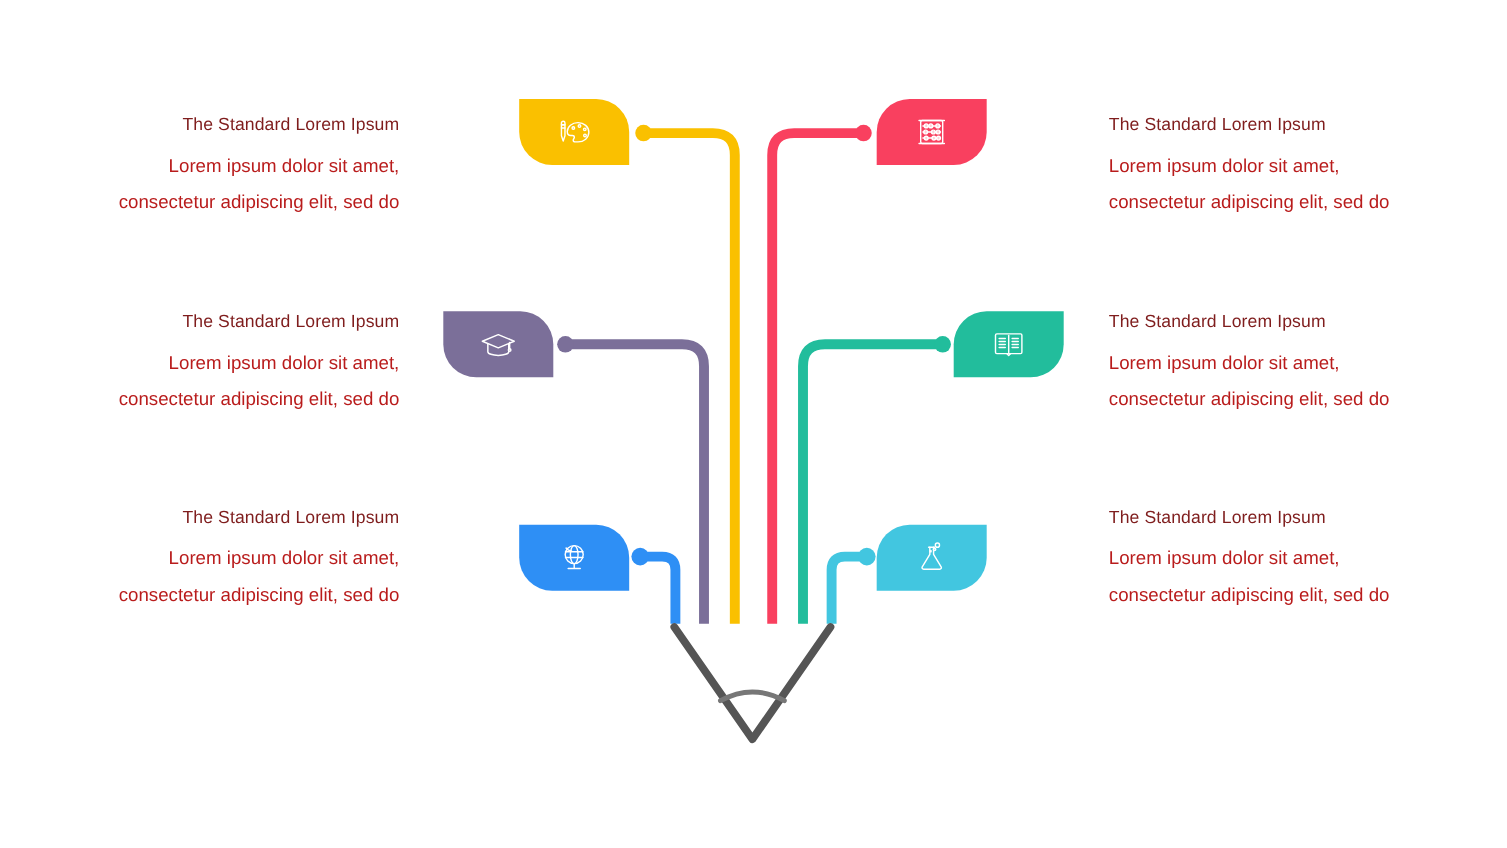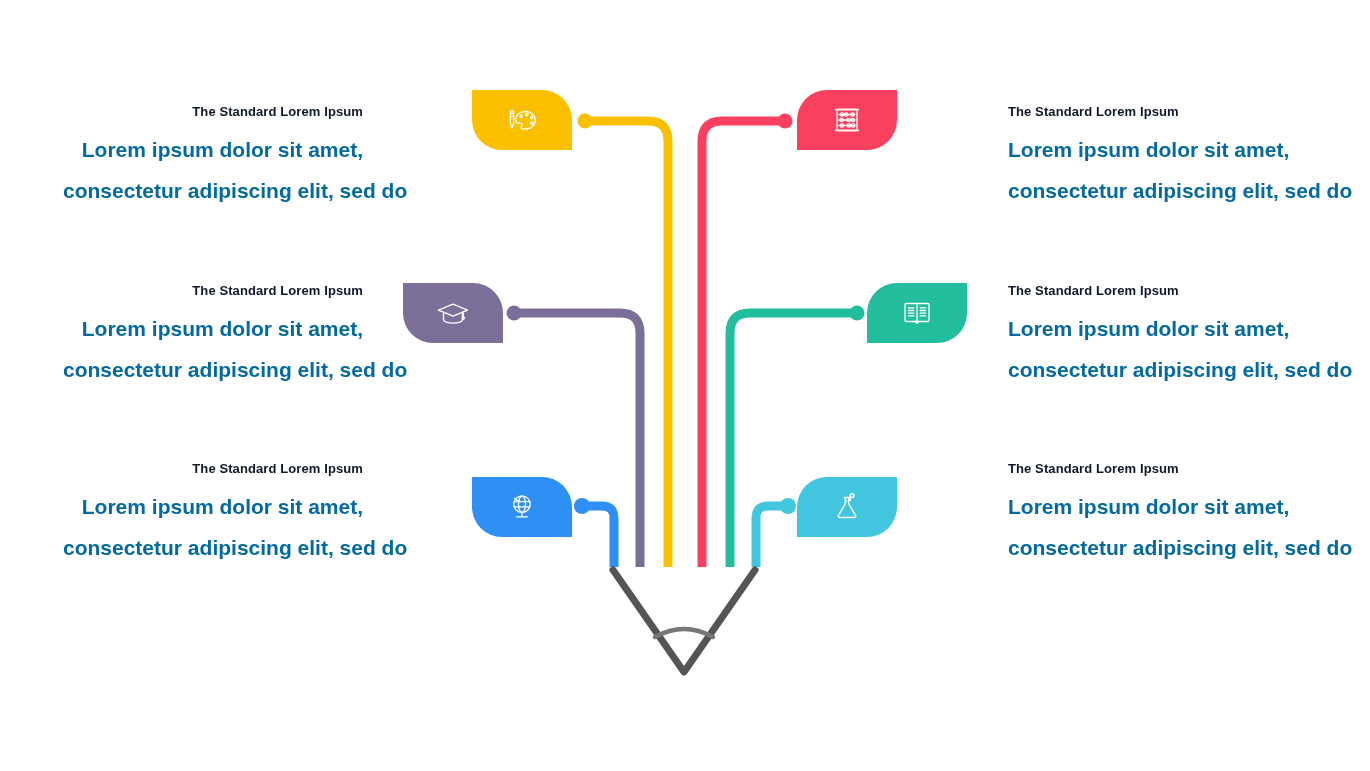--- a/index.html
+++ b/index.html
@@ -25,32 +25,32 @@
 
   
   .text-block {
     position: absolute;
     width: 300px;
   }
   .text-left  { text-align: right; }
   .text-right { text-align: left;  }
 
   .tb-title {
-    font-size: 13px;
-    font-weight: bold;
-    color: #0f172a;
+    font-size: 16px;
+    font-weight: normal;
+    color: #7f1d1d;
     letter-spacing: 0.1px;
     line-height: 1.25;
     margin: 0 0 10px 0;
     white-space: nowrap;
   }
   .tb-body {
-    font-size: 21px;
-    font-weight: bold;
-    color: #0369a1;
+    font-size: 17px;
+    font-weight: normal;
+    color: #b91c1c;
     line-height: 1.95;
     margin: 0;
   }
   .tb-body span { display: block; white-space: nowrap; }
 
   
   .text-left  { left: 63px; }
   .text-right { left: 1008px; }
 
   .row1 { top: 104px; }

